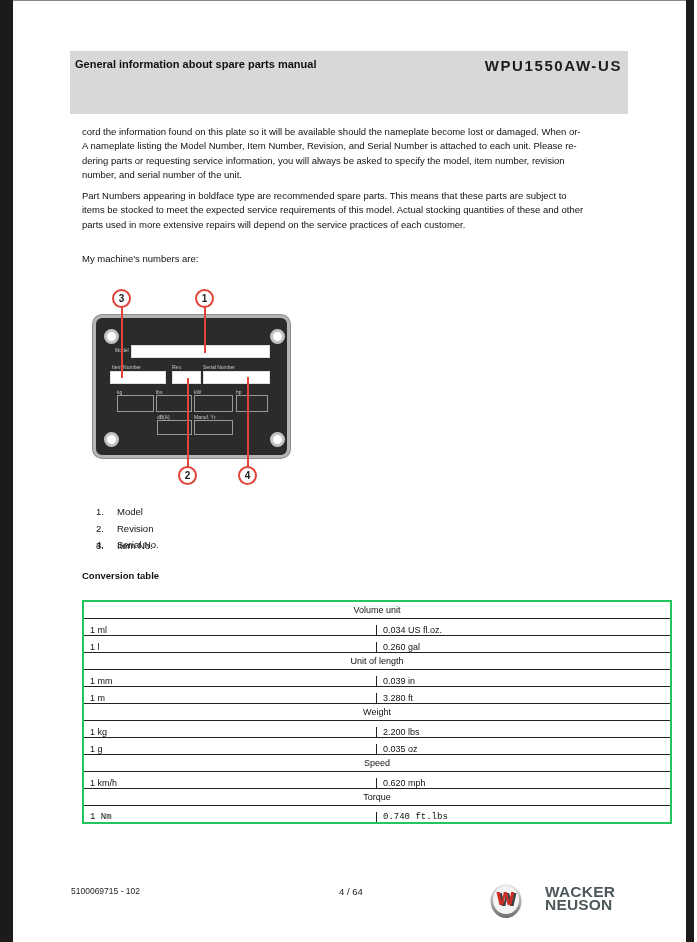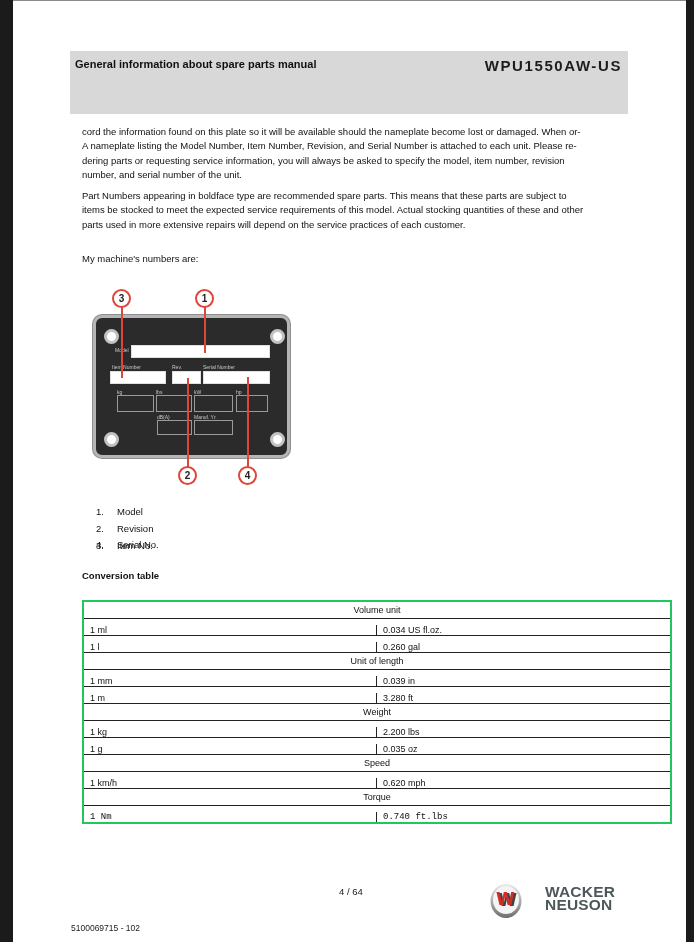--- a/index.html
+++ b/index.html
@@ -62,21 +62,21 @@
     position:absolute;left:82px;top:600px;width:590px;
     border:2px solid #22c55e;box-sizing:border-box;
   }
   .t-row{display:flex;height:16px;border-bottom:1px solid #222;font-size:9px;color:#111;align-items:flex-end;}
   .t-row:last-child{border-bottom:none;font-family:Liberation Mono, monospace;}
   .t-head{justify-content:center;align-items:center;}
   .t-cell-l{width:50%;border-right:1px solid #222;box-sizing:border-box;padding:0 0 0 6px;display:flex;align-items:center;}
   .t-cell-r{width:50%;box-sizing:border-box;padding:0 0 0 6px;display:flex;align-items:center;}
 
   
-  .footer-doc{position:absolute;left:71px;top:886px;font-size:8.5px;color:#222;margin-top:37px;}
+  .footer-doc{position:absolute;left:71px;top:886px;font-size:8.5px;color:#222;}
   .footer-page{position:absolute;left:251px;top:886px;width:200px;text-align:center;font-size:9.5px;color:#222;}
   .footer-logo{position:absolute;left:489px;top:883px;width:150px;height:36px;}
   .logo-badge{position:absolute;left:0;top:0;}
   .logo-text{
     position:absolute;left:56px;top:4px;font-weight:bold;font-size:15.5px;line-height:12.5px;
     color:#4d585a;letter-spacing:0.2px;transform:scaleY(0.95);transform-origin:top left;
   }
 </style>
 </head>
 <body>

